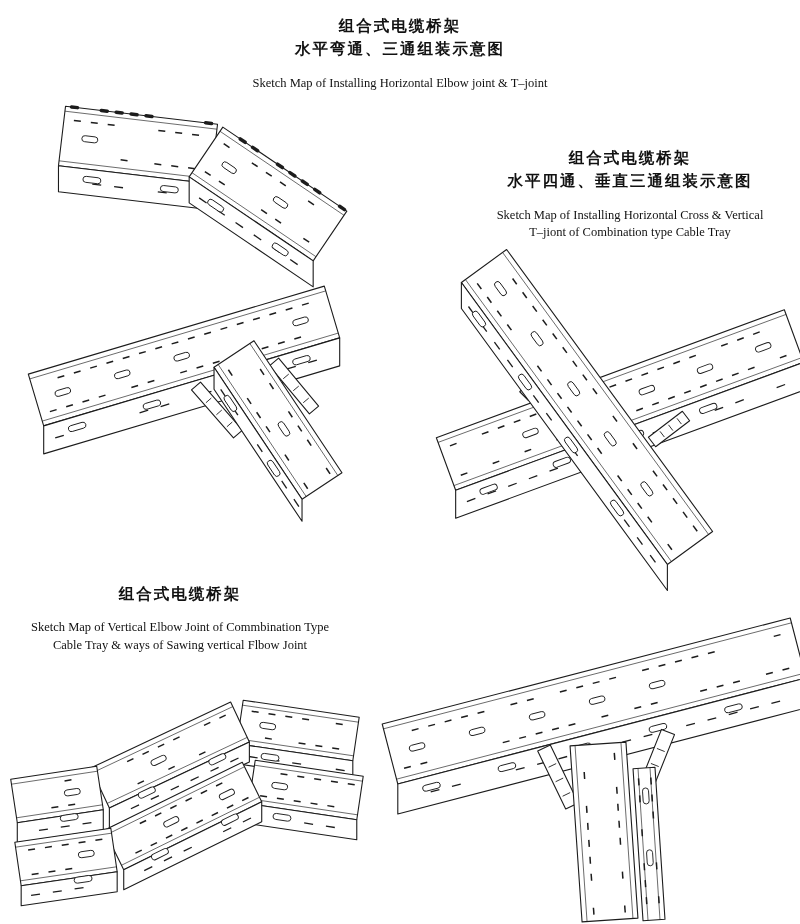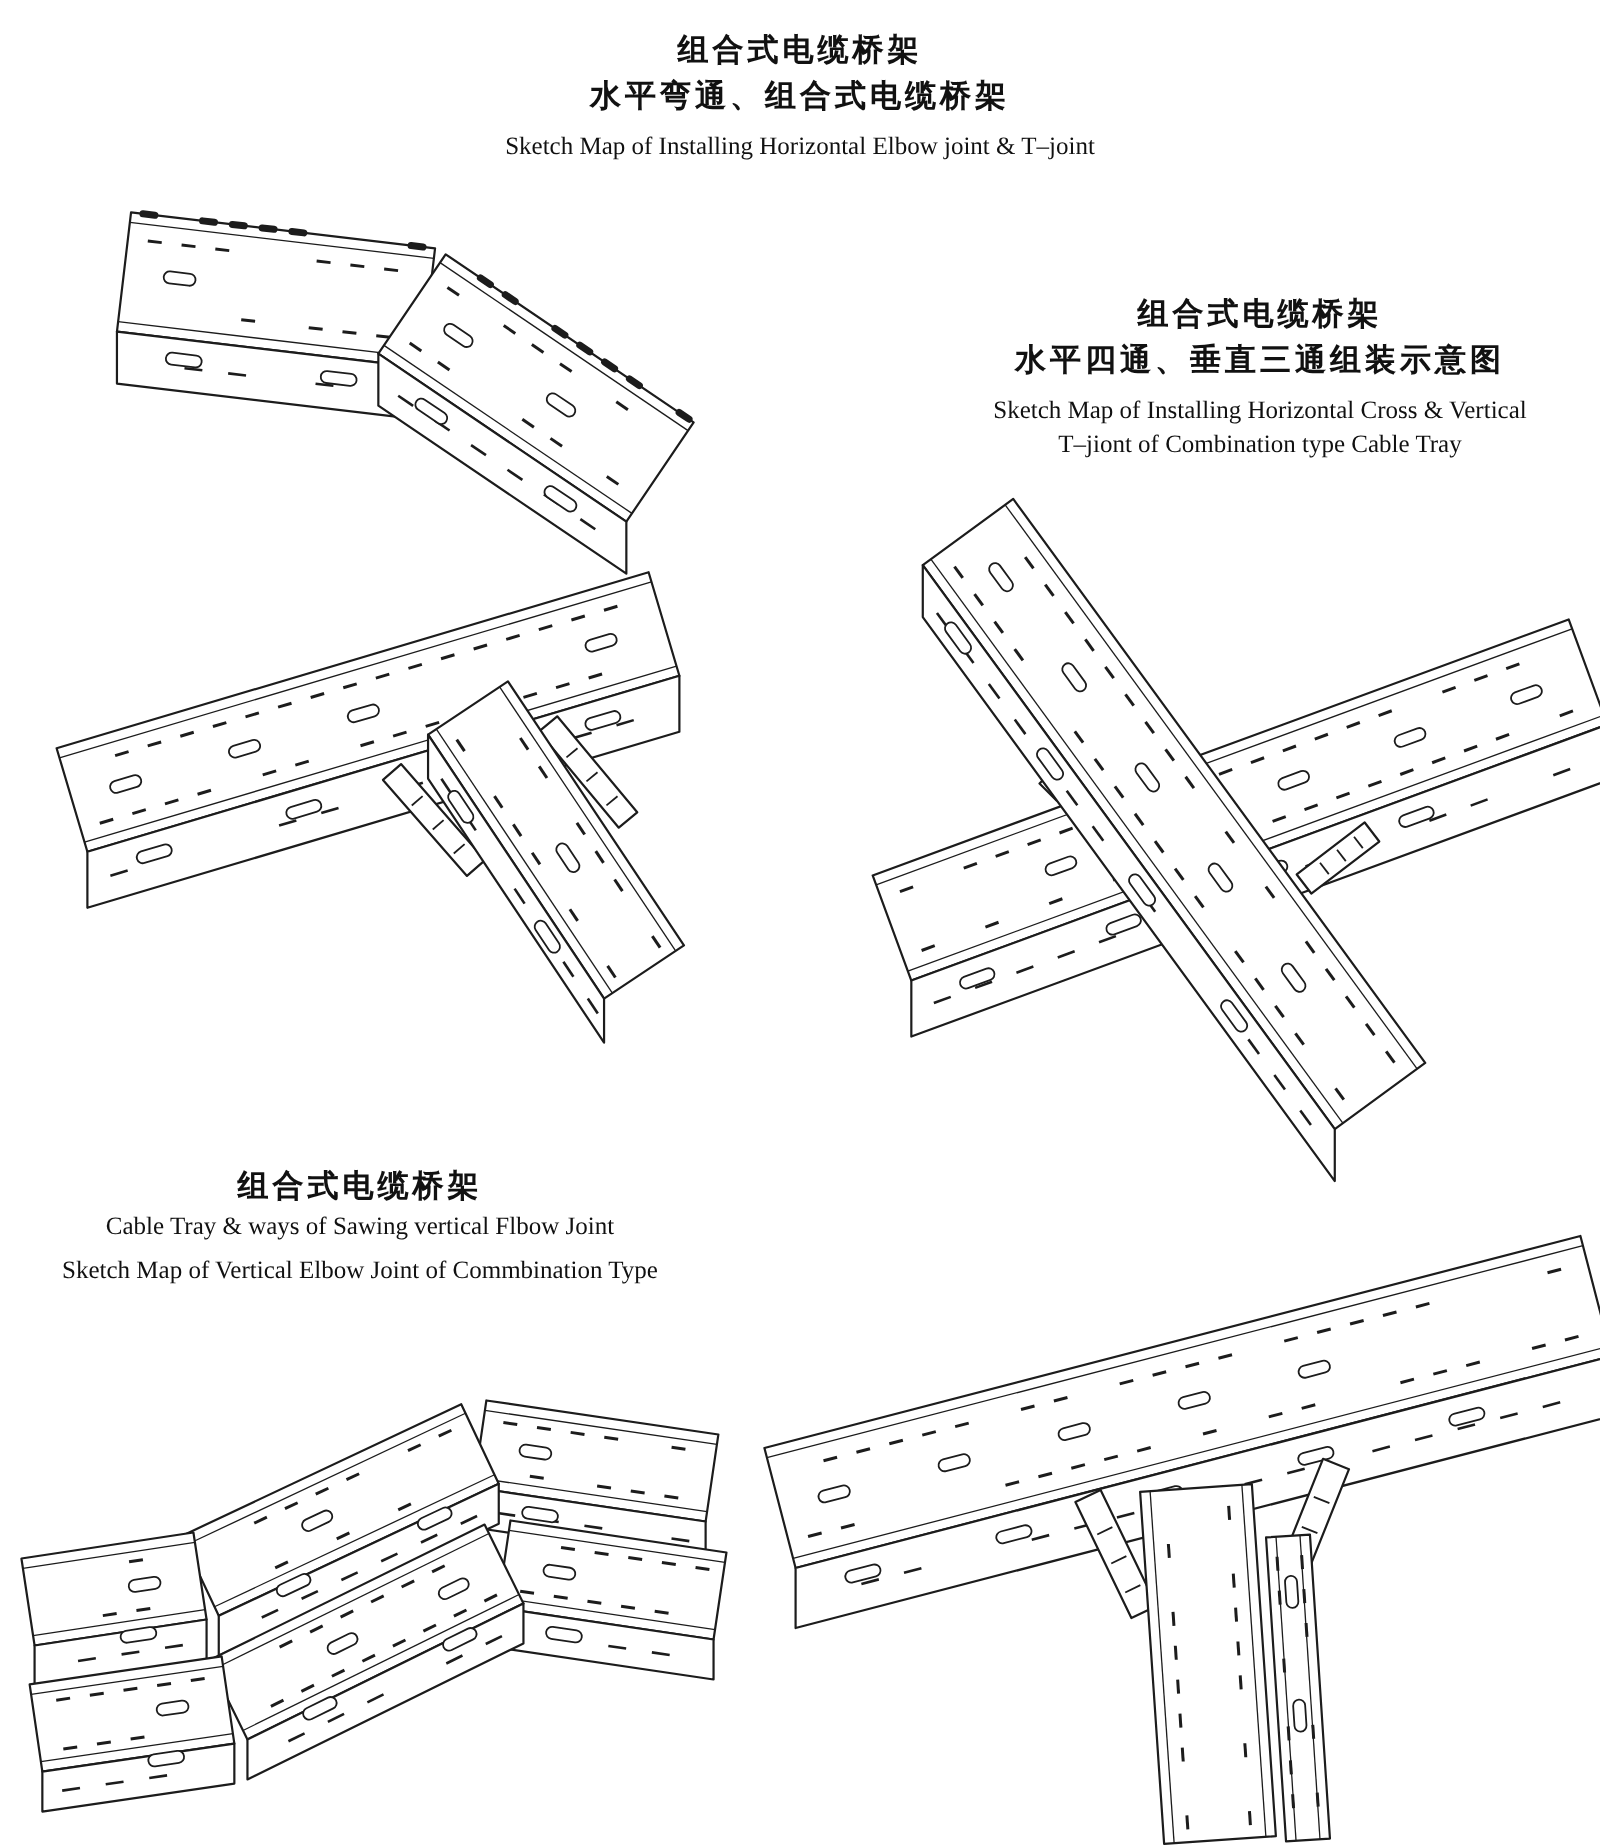--- a/index.html
+++ b/index.html
@@ -3,21 +3,21 @@
 <meta charset="utf-8">
 <style>
   html,body{margin:0;padding:0;background:#ffffff;}
   .page{position:relative;width:800px;height:924px;background:#ffffff;overflow:hidden;
         font-family:"Liberation Sans",sans-serif;}
   #diagram{position:absolute;left:0;top:0;}
   .title-block{position:absolute;text-align:center;color:#111;}
   .zh{font-family:Liberation Serif, serif;font-weight:700;
       font-size:15.5px;letter-spacing:2px;line-height:1.5;}
   .en{font-family:"Liberation Serif","DejaVu Serif",serif;font-size:12.5px;line-height:1.38;}
-  .en-first{margin-top:4px;}
+  .en-first{margin-top:14px;}
 </style>
 </head>
 <body>
 
 <div class="page">
 
   <svg id="diagram" width="800" height="924" viewBox="0 0 800 924">
       <polygon points="58.472019693915094,165.79183369582807 210.4720196939151,183.79183369582807 217.5279803060849,124.20816630417193 65.5279803060849,106.20816630417193" fill="#fff" stroke="#1c1c1c" stroke-width="1.1" stroke-linejoin="round"></polygon>
       <line x1="59.06001641159591" y1="160.82652807985673" x2="211.0600164115959" y2="178.82652807985673" stroke="#1c1c1c" stroke-width="0.65"></line>
       <line x1="64.93998358840409" y1="111.17347192014327" x2="216.9399835884041" y2="129.17347192014327" stroke="#1c1c1c" stroke-width="0.65"></line>
@@ -490,30 +490,30 @@
       <line x1="641.8577889068715" y1="829.272804176343" x2="642.3173218086825" y2="836.2577042838716" stroke="#1c1c1c" stroke-width="1.5"></line>
       <line x1="644.0898058585253" y1="863.1994618414819" x2="644.5493387603365" y2="870.1843619490105" stroke="#1c1c1c" stroke-width="1.5"></line>
       <line x1="645.2058143343523" y1="880.1627906740514" x2="645.6653472361634" y2="887.14769078158" stroke="#1c1c1c" stroke-width="1.5"></line>
       <line x1="646.3218228101792" y1="897.1261195066209" x2="646.7813557119904" y2="904.1110196141494" stroke="#1c1c1c" stroke-width="1.5"></line>
       <rect x="637.8381316072443" y="792.9396004301144" width="16" height="6" rx="3" fill="#fff" stroke="#1c1c1c" stroke-width="0.9" transform="rotate(86.23596513509428 645.8381316072443 795.9396004301144)"></rect>
       <rect x="641.9082801661426" y="854.8058585253677" width="16" height="6" rx="3" fill="#fff" stroke="#1c1c1c" stroke-width="0.9" transform="rotate(86.23596513509428 649.9082801661426 857.8058585253677)"></rect>
     </svg>
 
   <div class="title-block" style="left:200px;top:14px;width:400px;">
     <div class="zh">组合式电缆桥架</div>
-    <div class="zh">水平弯通、组合式电缆桥架</div>
+    <div class="zh">水平弯通、三通组装示意图</div>
     <div class="en en-first">Sketch Map of Installing Horizontal Elbow joint &amp; T–joint</div>
   </div>
 
   <div class="title-block" style="left:440px;top:146px;width:380px;">
     <div class="zh">组合式电缆桥架</div>
     <div class="zh">水平四通、垂直三通组装示意图</div>
     <div class="en en-first">Sketch Map of Installing Horizontal Cross &amp; Vertical</div>
     <div class="en">T–jiont of Combination type Cable Tray</div>
   </div>
 
   <div class="title-block" style="left:0px;top:582px;width:360px;">
     <div class="zh">组合式电缆桥架</div>
+    <div class="en en-first">Sketch Map of Vertical Elbow Joint of Commbination Type</div>
     <div class="en">Cable Tray &amp; ways of Sawing vertical Flbow Joint</div>
-    <div class="en en-first">Sketch Map of Vertical Elbow Joint of Commbination Type</div>
   </div>
 
 </div>
 
 </body></html>

